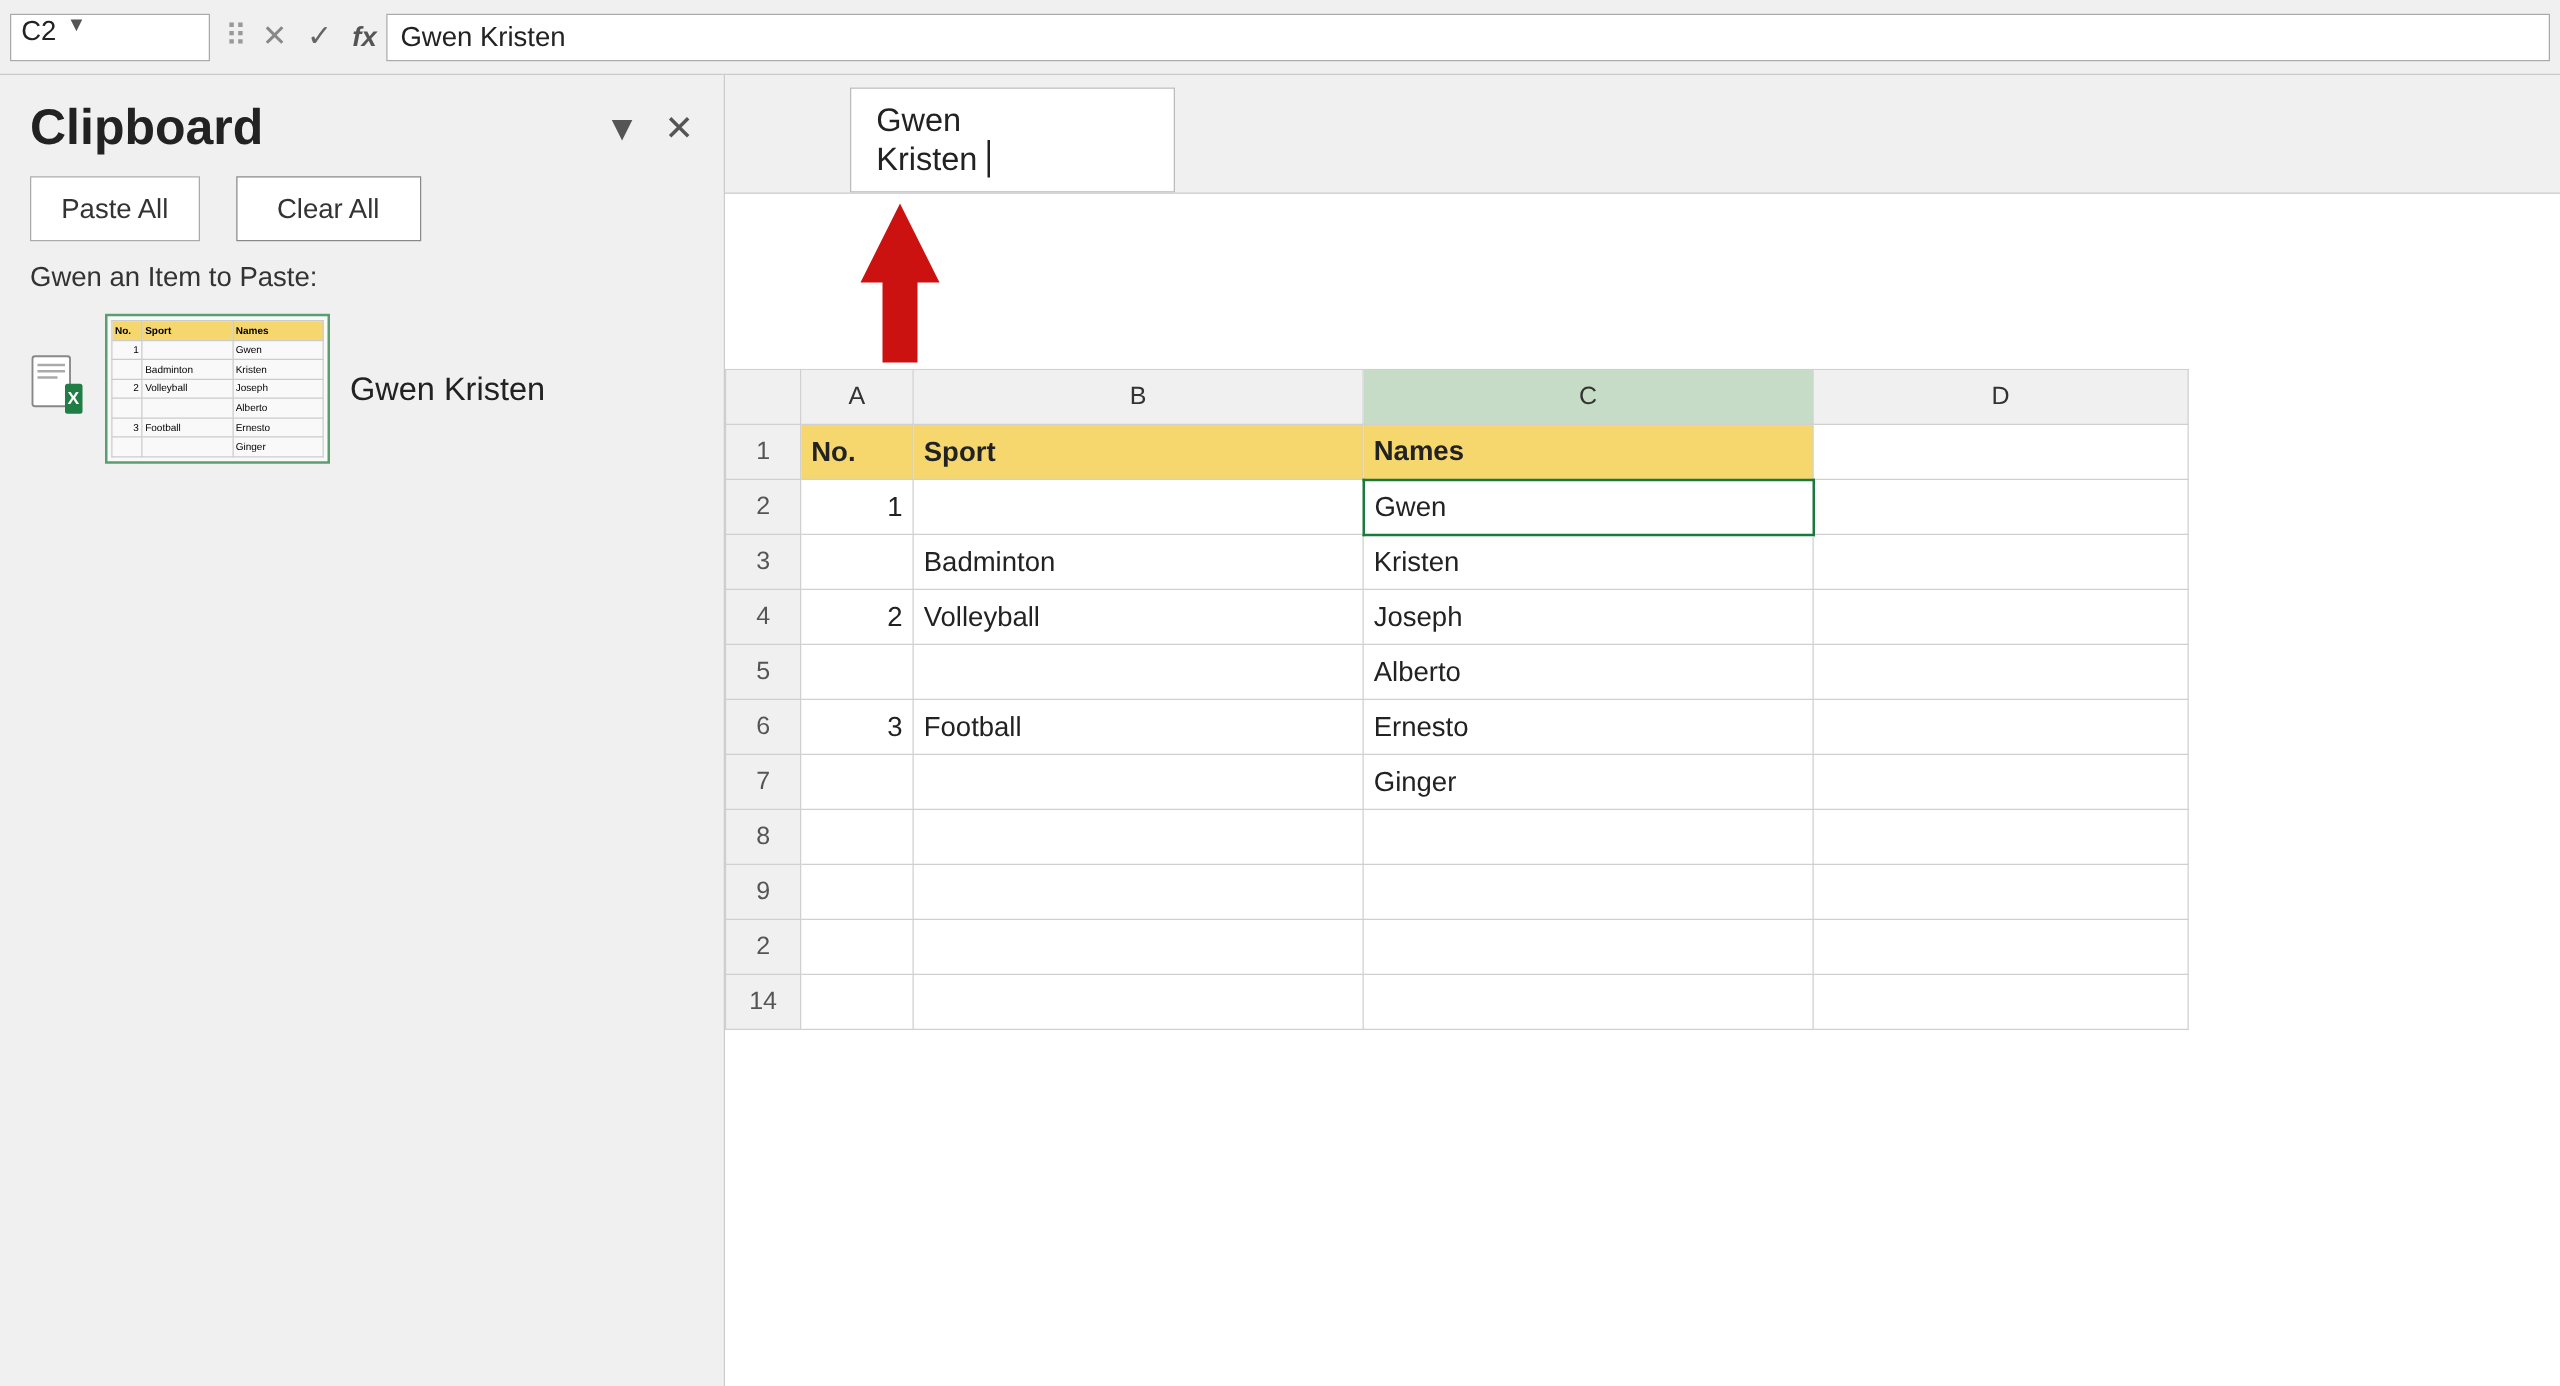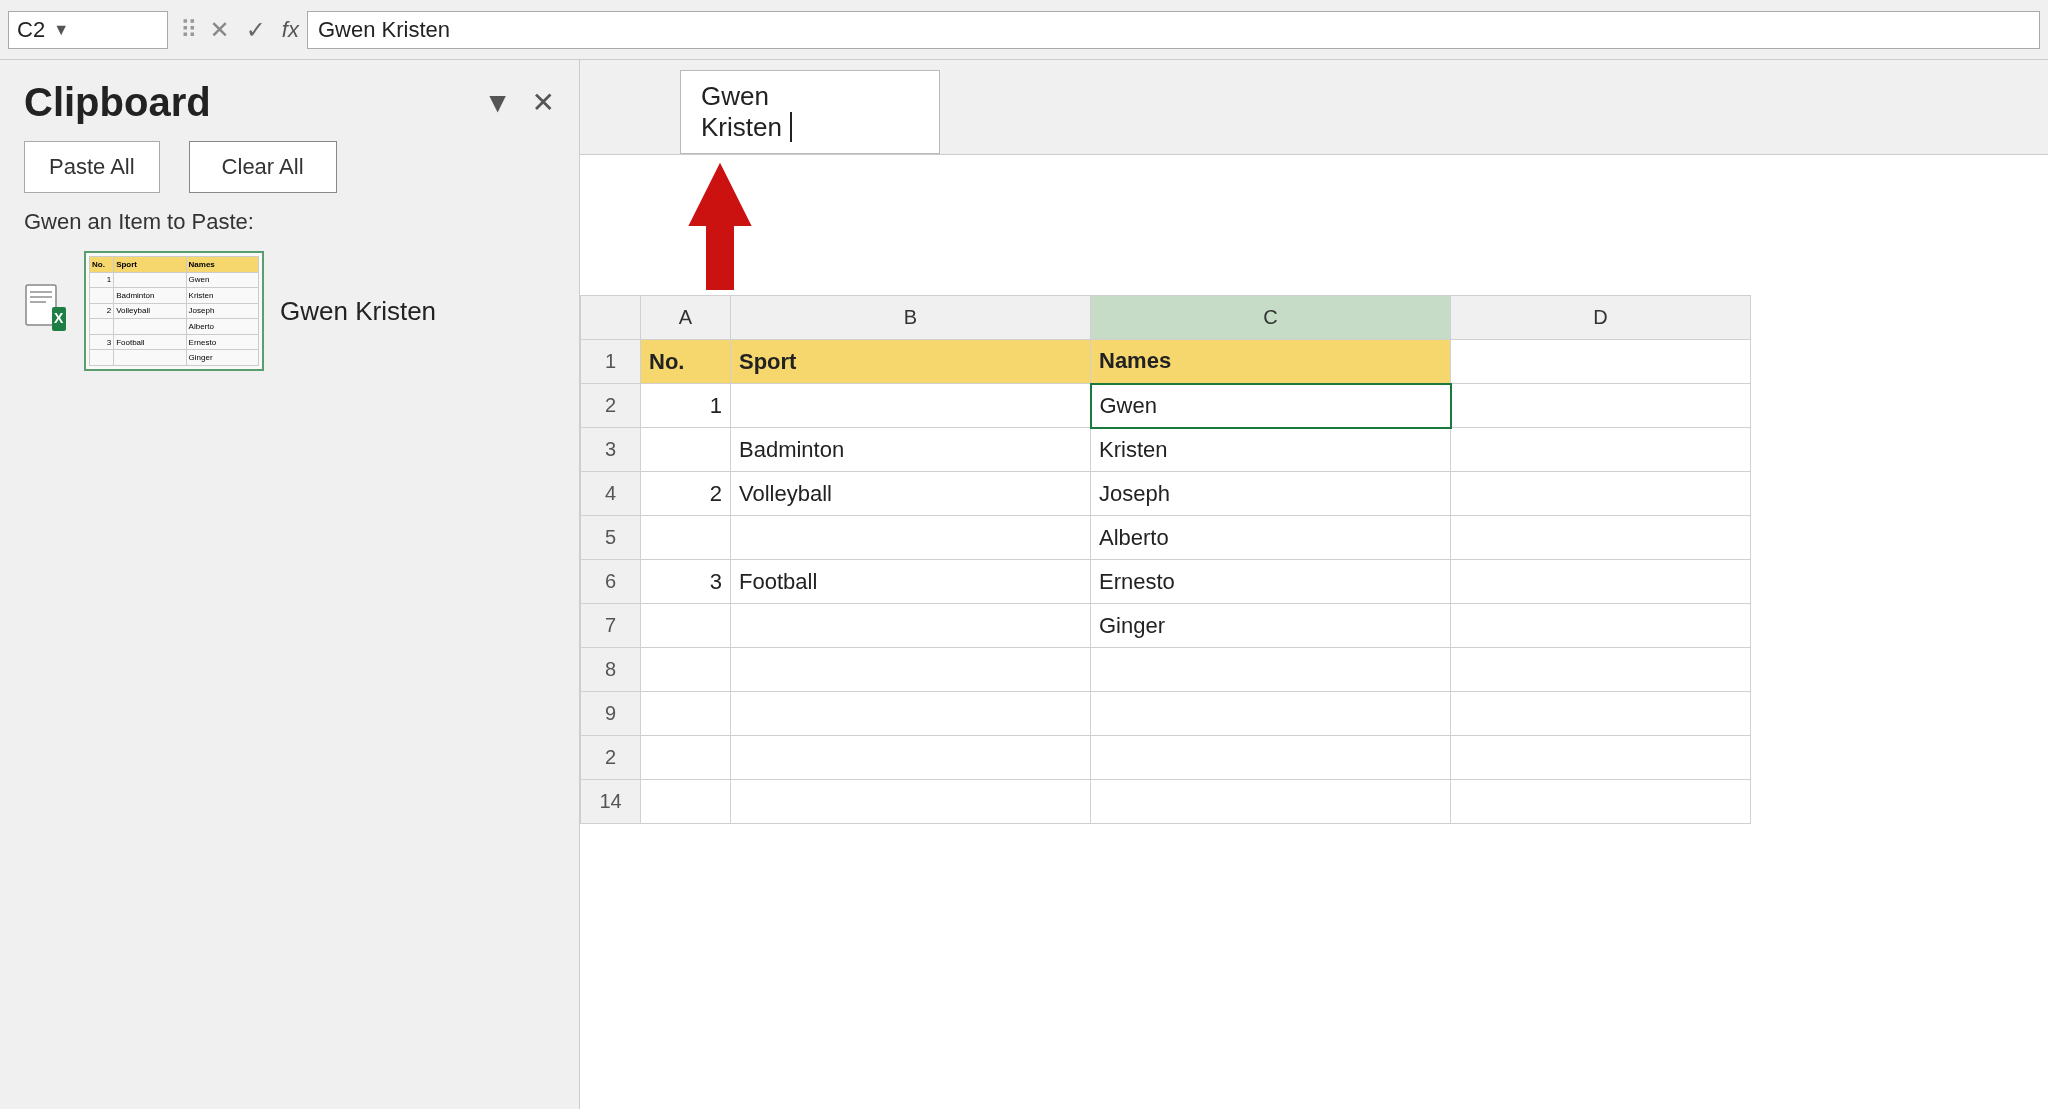--- a/index.html
+++ b/index.html
@@ -22,21 +22,20 @@
       border-bottom: 1px solid #ccc;
       height: 60px;
       gap: 8px;
     }
     .name-box {
       width: 160px;
       height: 38px;
       border: 1px solid #aaa;
       background: white;
       display: flex;
-      align-items: center;
       padding: 0 8px;
       font-size: 22px;
       color: #222;
       gap: 8px;
     }
     .name-box-arrow {
       font-size: 16px;
       color: #555;
     }
     .formula-separator {
@@ -46,21 +45,21 @@
     }
     .formula-icons {
       display: flex;
       align-items: center;
       gap: 16px;
       font-size: 24px;
       color: #555;
     }
     .formula-icon-cancel { color: #888; font-size: 24px; }
     .formula-icon-confirm { color: #666; font-size: 24px; }
-    .formula-icon-fx { font-size: 22px; color: #555; font-style: italic; font-weight: normal; }
+    .formula-icon-fx { font-size: 22px; color: #555; font-style: italic; font-weight: bold; }
     .formula-input {
       flex: 1;
       background: white;
       border: 1px solid #aaa;
       height: 38px;
       padding: 0 10px;
       font-size: 22px;
       color: #222;
       display: flex;
       align-items: center;

